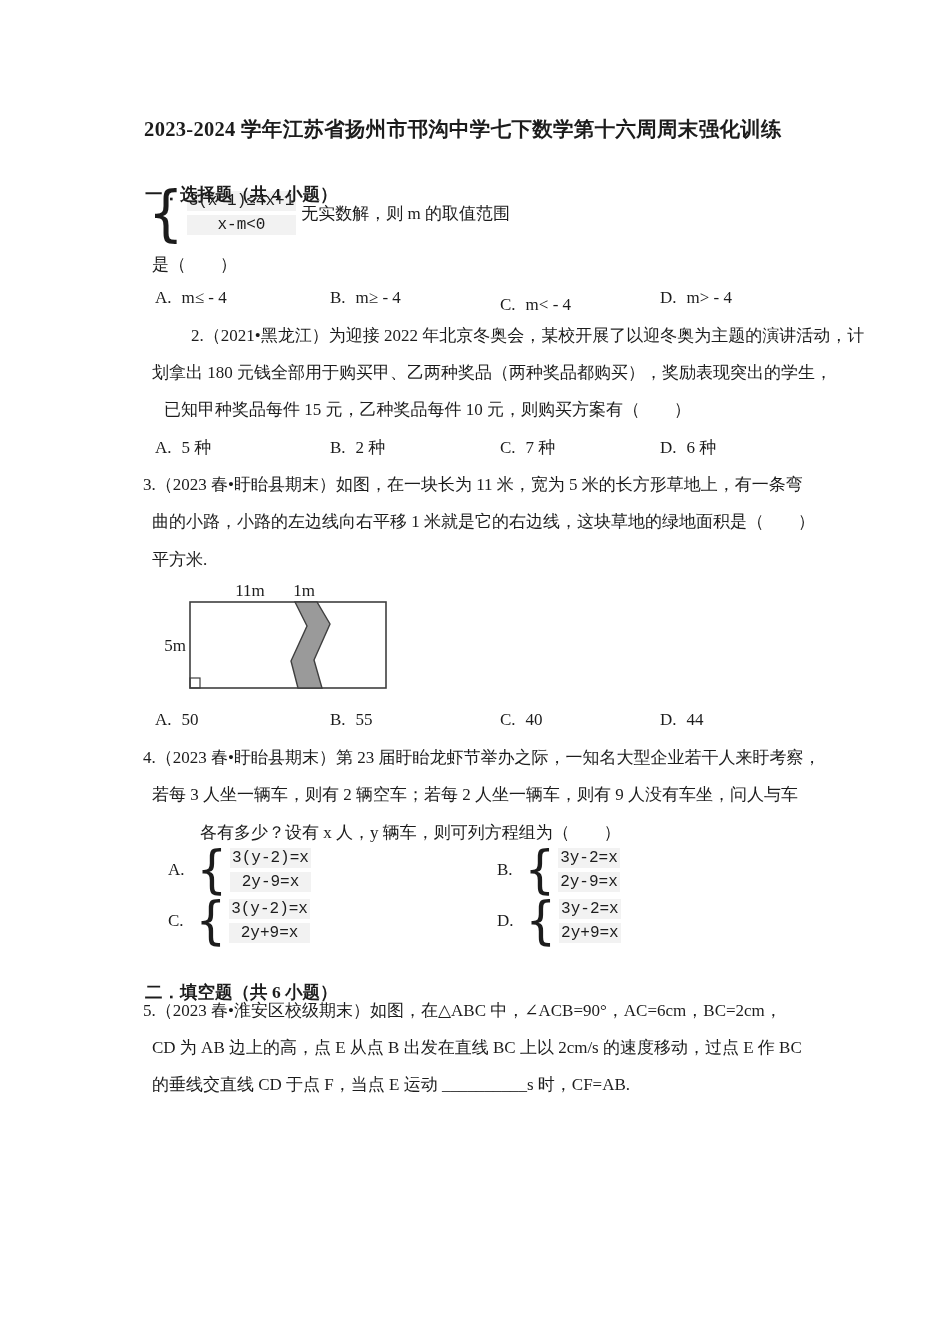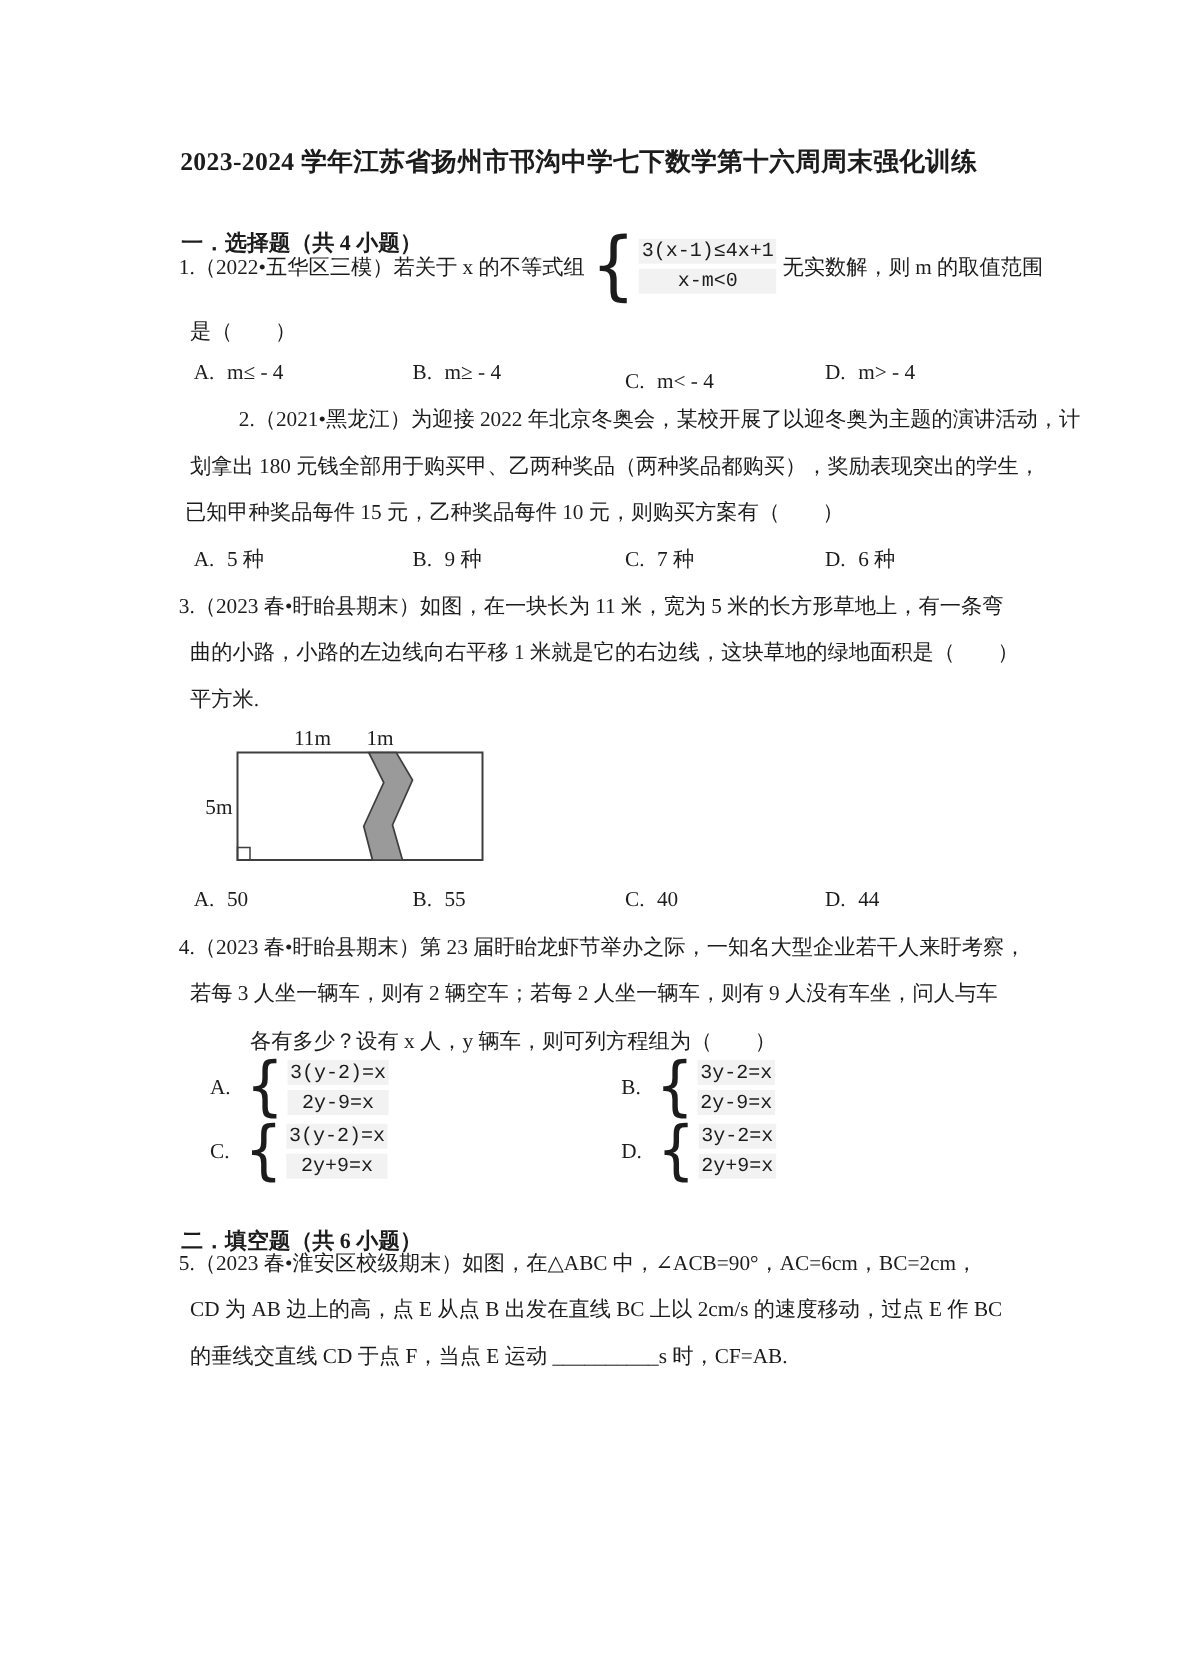--- a/index.html
+++ b/index.html
@@ -38,45 +38,44 @@
   .fig-label{font-family:"Liberation Serif","DejaVu Serif",serif;font-size:17px;fill:#1c1c1c;}
 </style>
 </head>
 <body>
 
 <div class="title">2023-2024 学年江苏省扬州市邗沟中学七下数学第十六周周末强化训练</div>
 
 <div class="heading" style="top:161px;">一．选择题（共 4 小题）</div>
 
 <div class="qrow" style="top:180px;left:143px;height:66px;">
-  <span>1.（2022•五华区三模）若关于 x 的不等式组</span>
   <span class="sys">
     <span class="brace">{</span>
     <span class="syscol">
       <span class="eq">3(x-1)≤4x+1</span>
       <span class="eq">x-m&lt;0</span>
     </span>
   </span>
   <span>无实数解，则 m 的取值范围</span>
 </div>
 <div class="line" style="top:251px;left:152px;">是（　　）</div>
 
 <div class="optrow">
   <span class="opt" style="left:155px;top:284px;"><span class="lbl">A.</span><span>m≤ - 4</span></span>
   <span class="opt" style="left:330px;top:284px;"><span class="lbl">B.</span><span>m≥ - 4</span></span>
   <span class="opt" style="left:500px;top:291px;"><span class="lbl">C.</span><span>m&lt; - 4</span></span>
   <span class="opt" style="left:660px;top:284px;"><span class="lbl">D.</span><span>m&gt; - 4</span></span>
 </div>
 
 <div class="line" style="top:322px;left:143px;margin-left:48px;">2.（2021•黑龙江）为迎接 2022 年北京冬奥会，某校开展了以迎冬奥为主题的演讲活动，计</div>
 <div class="line" style="top:359px;left:152px;">划拿出 180 元钱全部用于购买甲、乙两种奖品（两种奖品都购买），奖励表现突出的学生，</div>
-<div class="line" style="top:396px;left:148px;">已知甲种奖品每件 15 元，乙种奖品每件 10 元，则购买方案有（　　）</div>
+<div class="line" style="top:396px;left:164px;">已知甲种奖品每件 15 元，乙种奖品每件 10 元，则购买方案有（　　）</div>
 <div class="optrow">
   <span class="opt" style="left:155px;top:434px;"><span class="lbl">A.</span><span>5 种</span></span>
-  <span class="opt" style="left:330px;top:434px;"><span class="lbl">B.</span><span>9 种</span></span>
+  <span class="opt" style="left:330px;top:434px;"><span class="lbl">B.</span><span>2 种</span></span>
   <span class="opt" style="left:500px;top:434px;"><span class="lbl">C.</span><span>7 种</span></span>
   <span class="opt" style="left:660px;top:434px;"><span class="lbl">D.</span><span>6 种</span></span>
 </div>
 
 <div class="line" style="top:471px;left:143px;">3.（2023 春•盱眙县期末）如图，在一块长为 11 米，宽为 5 米的长方形草地上，有一条弯</div>
 <div class="line" style="top:508px;left:152px;">曲的小路，小路的左边线向右平移 1 米就是它的右边线，这块草地的绿地面积是（　　）</div>
 <div class="line" style="top:546px;left:152px;">平方米.</div>
 
 <svg class="figure-svg" style="left:158px;top:574px;" width="240" height="122" viewBox="0 0 240 122">
   <rect x="32" y="28" width="196" height="86" fill="#ffffff" stroke="#3f3f3f" stroke-width="1.6"></rect>

